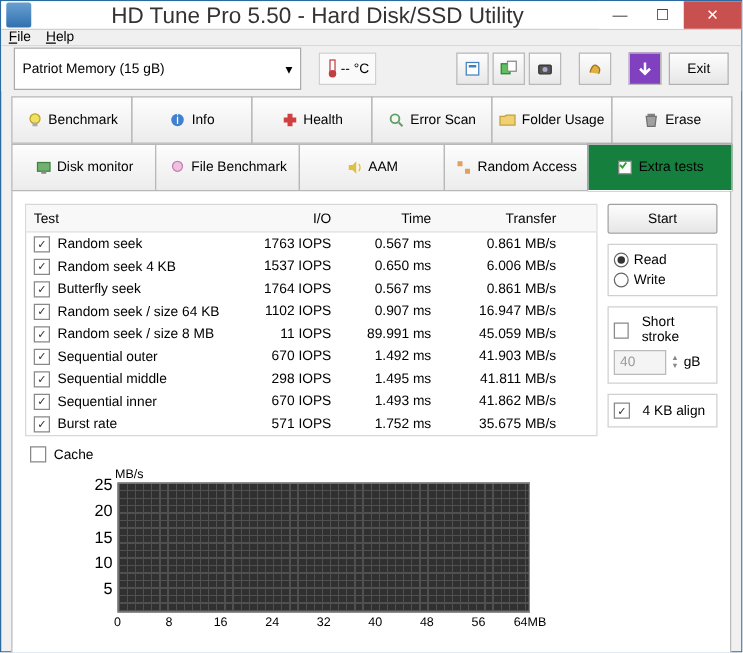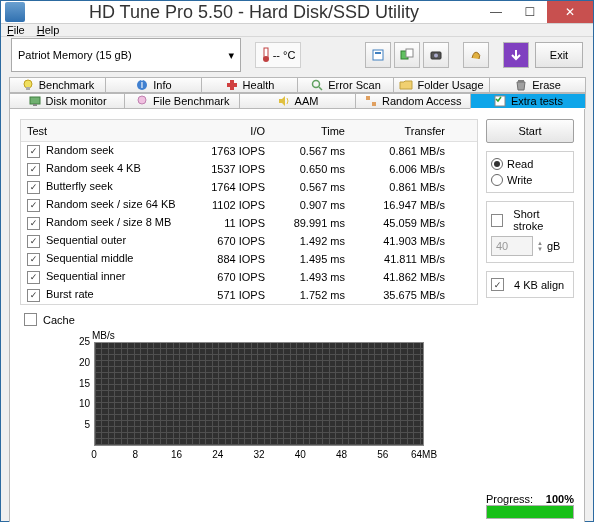--- a/index.html
+++ b/index.html
@@ -17,41 +17,41 @@
 .toolbar { height: 36px; display: flex; align-items: center; padding: 4px 10px; gap: 6px; background: #f0f0f0; }
 .drive-select { width: 230px; height: 24px; border: 1px solid #aaa; background: #fff; display: flex; align-items: center; justify-content: space-between; padding: 16px 6px; }
 .temp-box { width: 46px; height: 26px; border: 1px solid #d0d0d0; background: #fafafa; display: flex; align-items: center; justify-content: center; gap: 2px; margin-left: 8px; }
 .therm { width: 10px; height: 16px; }
 .tool-group { display: flex; gap: 3px; margin-left: auto; }
 .tbtn { width: 26px; height: 26px; border: 1px solid #b8b8b8; background: linear-gradient(#fdfdfd,#e8e8e8); display: flex; align-items: center; justify-content: center; }
 .tbtn.purple { background: #8040c0; }
 .exit-btn { width: 48px; height: 26px; border: 1px solid #b0b0b0; background: linear-gradient(#fdfdfd,#e6e6e6); display: flex; align-items: center; justify-content: center; margin-left: 0; }
 .tabs-area { padding: 4px 8px 8px 8px; flex: 1; }
 .tab-row { display: flex; }
-.tab { flex: 1; height: 16px; border: 1px solid #b8b8b8; background: linear-gradient(#fdfdfd,#ececec); display: flex; align-items: center; justify-content: center; gap: 4px; font-size: 11px; margin-right: -1px; cursor: default; }
-.tab.active { background: #0ea5e9; border-bottom: 1px solid #fff; position: relative; z-index: 2; }
+.tab { flex: 1; height: 38px; border: 1px solid #b8b8b8; background: linear-gradient(#fdfdfd,#ececec); display: flex; align-items: center; justify-content: center; gap: 4px; font-size: 11px; margin-right: -1px; cursor: default; }
+.tab.active { background: #15803d; border-bottom: 1px solid #fff; position: relative; z-index: 2; }
 .tab-icon { width: 14px; height: 14px; }
 .tab-content { border: 1px solid #b8b8b8; background: #fff; margin-top: -1px; padding: 10px; display: flex; height: 422px; position: relative; }
 .left-pane { flex: 1; display: flex; flex-direction: column; }
 .right-pane { width: 88px; margin-left: 8px; display: flex; flex-direction: column; gap: 8px; }
 .table-box { border: 1px solid #d8d8d8; flex: 0 0 auto; }
 .thead { display: flex; background: #f8f8f8; border-bottom: 1px solid #e0e0e0; height: 22px; align-items: center; }
 .th, .td { padding: 0 6px; }
 .col-test { width: 170px; text-align: left; }
 .col-io { width: 80px; text-align: right; }
 .col-time { width: 80px; text-align: right; }
 .col-tr { width: 100px; text-align: right; }
 .tbody .tr { display: flex; height: 18px; align-items: center; }
 .cb { width: 13px; height: 13px; border: 1px solid #888; margin-right: 6px; display: inline-flex; align-items: center; justify-content: center; font-size: 9px; color: #333; }
 .cb.checked::after { content: "✓"; }
 .cache-row { margin: 8px 0 4px 4px; display: flex; align-items: center; }
 .chart-wrap { flex: 1; display: flex; align-items: flex-start; justify-content: center; }
 .chart { width: 370px; height: 130px; position: relative; }
 .chart-ylabel { position: absolute; left: 28px; top: 0; font-size: 10px; }
-.chart-ytick { position: absolute; left: 10px; font-size: 10px; text-align: right; width: 16px; }
+.chart-ytick { position: absolute; left: 10px; font-size: 13px; text-align: right; width: 16px; }
 .chart-xtick { position: absolute; bottom: 0; font-size: 10px; transform: translateX(-50%); }
 .chart-area { position: absolute; left: 30px; top: 12px; right: 10px; bottom: 14px; background: #303030; background-image: repeating-linear-gradient(to right, #505050 0 1px, transparent 1px 6.5px), repeating-linear-gradient(to top, #505050 0 1px, transparent 1px 6px); border: 1px solid #888; }
 .start-btn { height: 24px; border: 1px solid #a0a0a0; background: linear-gradient(#fdfdfd,#e6e6e6); display: flex; align-items: center; justify-content: center; border-radius: 2px; }
 .opt-box { border: 1px solid #d0d0d0; padding: 6px 4px; display: flex; flex-direction: column; gap: 4px; }
 .radio-row, .check-row { display: flex; align-items: center; gap: 4px; }
 .radio { width: 12px; height: 12px; border: 1px solid #666; border-radius: 50%; display: inline-flex; align-items: center; justify-content: center; }
 .radio.sel::after { content: ""; width: 6px; height: 6px; background: #333; border-radius: 50%; }
 .spin-row { display: flex; align-items: center; gap: 4px; }
 .spin { width: 42px; height: 20px; border: 1px solid #bbb; background: #f4f4f4; display: flex; align-items: center; padding: 0 4px; color: #999; }
 .spin-btns { display: flex; flex-direction: column; }
@@ -253,21 +253,21 @@
                 <div class="td col-tr">45.059 MB/s</div>
               </div>
               <div class="tr">
                 <div class="td col-test"><span class="cb checked"></span><span>Sequential outer</span></div>
                 <div class="td col-io">670 IOPS</div>
                 <div class="td col-time">1.492 ms</div>
                 <div class="td col-tr">41.903 MB/s</div>
               </div>
               <div class="tr">
                 <div class="td col-test"><span class="cb checked"></span><span>Sequential middle</span></div>
-                <div class="td col-io">884 IOPS</div>
+                <div class="td col-io">298 IOPS</div>
                 <div class="td col-time">1.495 ms</div>
                 <div class="td col-tr">41.811 MB/s</div>
               </div>
               <div class="tr">
                 <div class="td col-test"><span class="cb checked"></span><span>Sequential inner</span></div>
                 <div class="td col-io">670 IOPS</div>
                 <div class="td col-time">1.493 ms</div>
                 <div class="td col-tr">41.862 MB/s</div>
               </div>
               <div class="tr">

